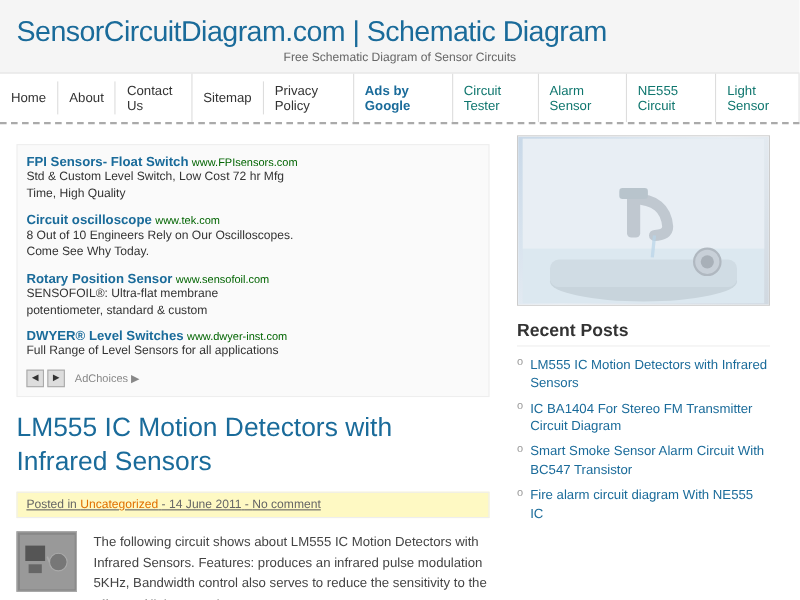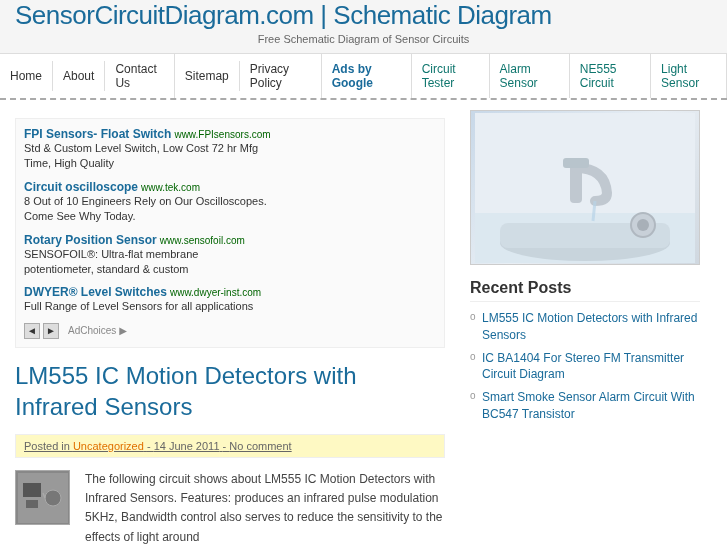--- a/index.html
+++ b/index.html
@@ -1,19 +1,19 @@
 <!DOCTYPE html>
 <html><head>
   <meta charset="utf-8">
   <style>
     * { margin: 0; padding: 0; box-sizing: border-box; }
     body { font-family: Arial, sans-serif; font-size: 13px; background: #fff; color: #333; width: 727px; }
 
     
-    #header { background: #f5f5f5; border-bottom: 1px solid #ddd; padding: 0 15px 8px; }
+    #header { background: #f5f5f5; border-bottom: 1px solid #ddd; padding: 13px 15px 8px; }
     #site-title { font-size: 26px; color: #1a6b9a; font-weight: normal; letter-spacing: -0.5px; }
     #site-tagline { font-size: 11px; color: #666; margin-top: 2px; text-align: center; }
 
     
     #nav { background: #fff; border-bottom: 2px dashed #aaa; padding: 0; display: flex; align-items: center; }
     #nav a { display: inline-block; padding: 8px 10px; font-size: 12px; color: #333; text-decoration: none; border-right: 1px solid #ddd; }
     #nav a.ads { color: #1a6b9a; font-weight: bold; }
     #nav a.link-style { color: #0f766e; }
 
     
@@ -149,17 +149,18 @@
         </svg>
       </div>
     </div>
 
     <div id="recent-posts">
       <h3>Recent Posts</h3>
       <ul>
       <li><a href="#">LM555 IC Motion Detectors with Infrared Sensors</a></li>
           <li><a href="#">IC BA1404 For Stereo FM Transmitter Circuit Diagram</a></li>
           <li><a href="#">Smart Smoke Sensor Alarm Circuit With BC547 Transistor</a></li>
+          <li><a href="#">Fire alarm circuit diagram With NE555 IC</a></li>
         </ul>
     </div>
 
   </div>
 </div>
 
 </body></html>

